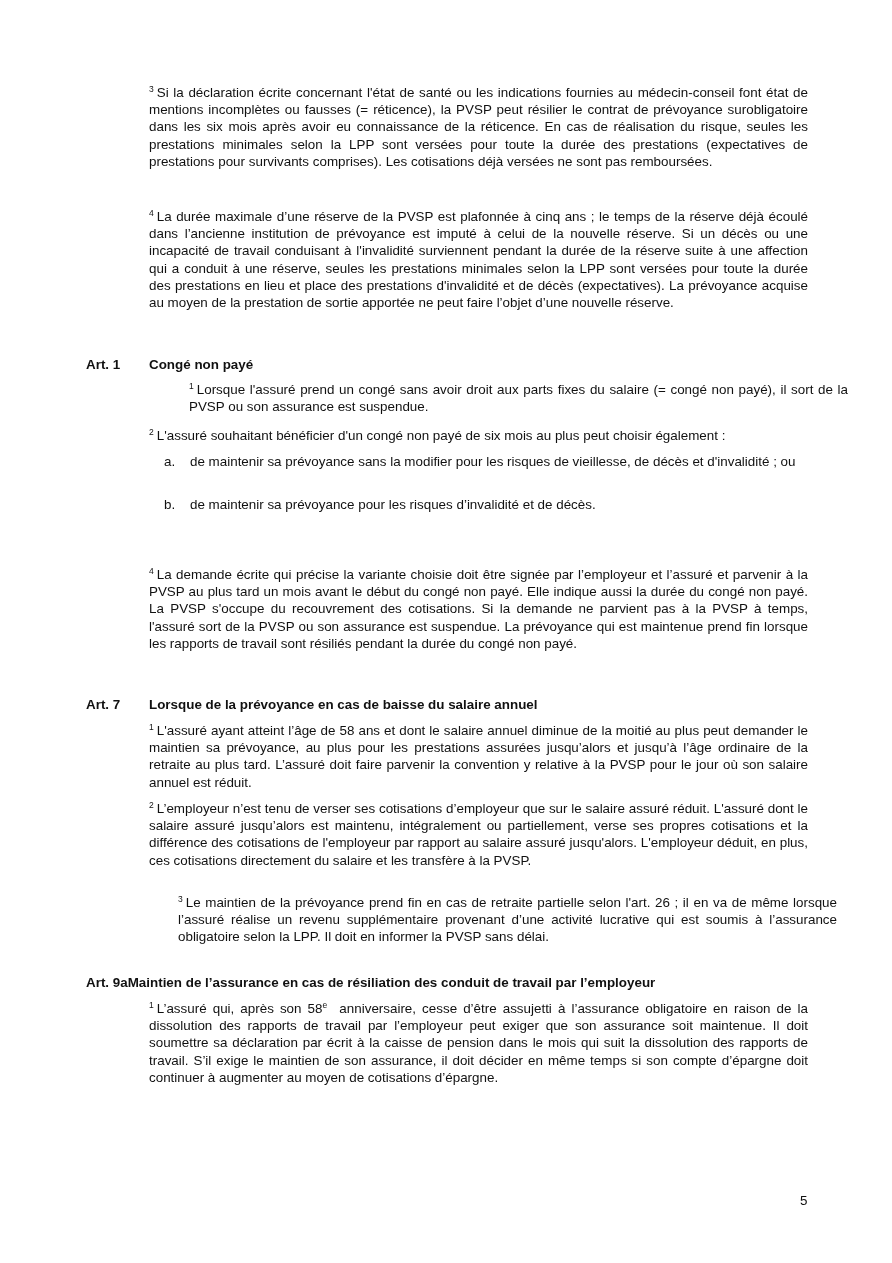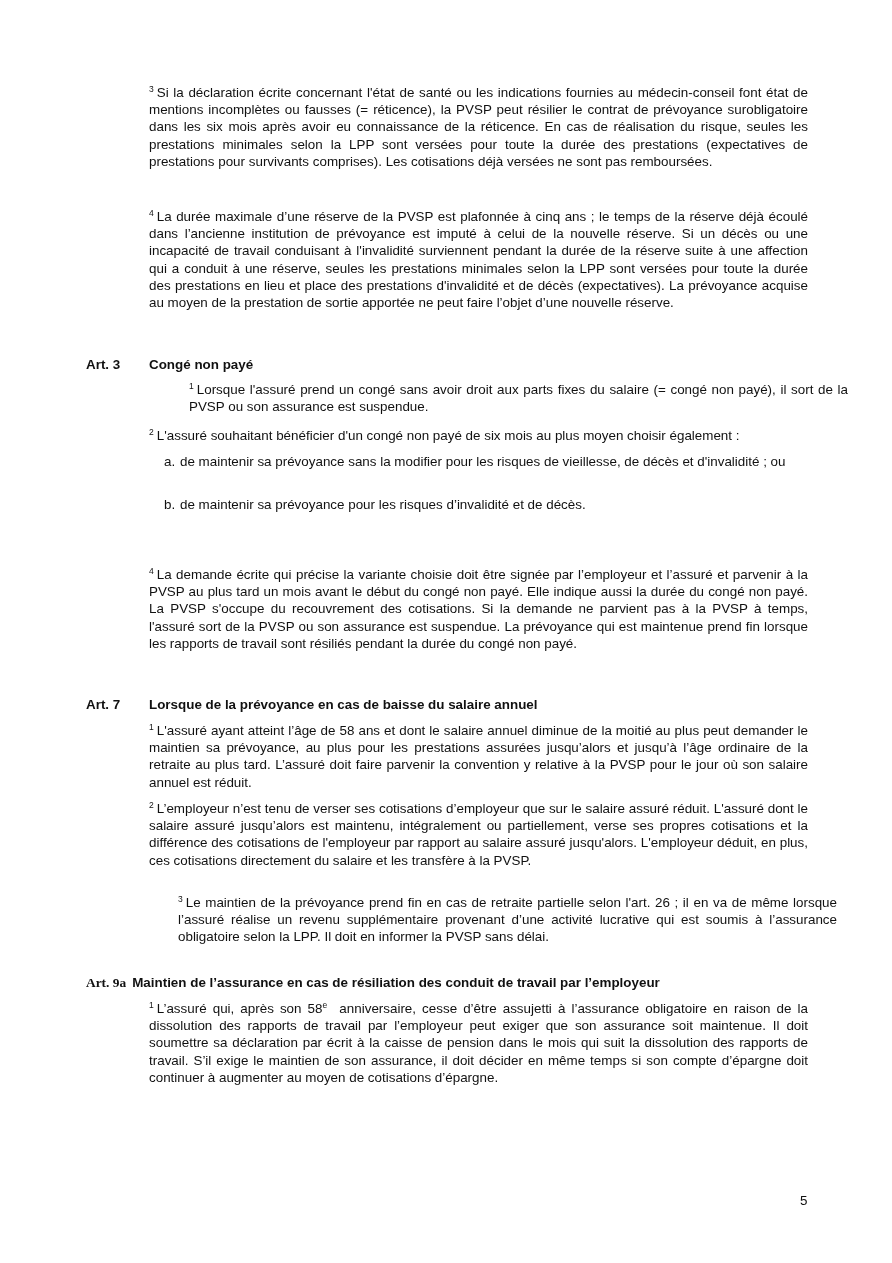--- a/index.html
+++ b/index.html
@@ -5,41 +5,41 @@
   html, body { margin: 0; padding: 0; background: #ffffff; }
   body { width: 892px; height: 1263px; position: relative; overflow: hidden;
          font-family: "Liberation Sans", sans-serif; color: #111; }
   .page { position: absolute; left: 0; top: 0; width: 884px; height: 1263px; }
   .para { position: absolute; left: 149px; width: 659px; font-size: 13.4px;
           line-height: 17.2px; text-align: justify; margin: 0; }
   .para sup { font-size: 8.5px; vertical-align: 5px; margin-right: 3px; line-height: 0; }
   .art-head { position: absolute; left: 86px; width: 740px; font-size: 13.4px;
               font-weight: bold; line-height: 17px; margin: 0; }
   .art-head .num { display: inline-block; width: 63px; }
-  .art-head.tight .num { width: auto; margin-right: 6px; font-family: Liberation Serif, serif; }
+  .art-head.tight .num { width: auto; margin-right: 0; }
   .list-item { position: absolute; left: 164px; width: 644px; font-size: 13.4px;
                line-height: 17.2px; text-align: justify; margin: 0; }
   .list-item .mark { position: absolute; left: 0; top: 0; }
-  .list-item .txt { display: block; margin-left: 16px; }
+  .list-item .txt { display: block; margin-left: 26px; }
   .page-number { position: absolute; left: 800px; top: 1193px; font-size: 13.4px; }
 </style>
 </head>
 <body>
 
 <div class="page">
 
   <p class="para" style="top:84px;"><sup>3</sup><span>Si la déclaration écrite concernant l'état de santé ou les indications fournies au médecin-conseil font état de mentions incomplètes ou fausses (= réticence), la PVSP peut résilier le contrat de prévoyance surobligatoire dans les six mois après avoir eu connaissance de la réticence. En cas de réalisation du risque, seules les prestations minimales selon la LPP sont versées pour toute la durée des prestations (expectatives de prestations pour survivants comprises). Les cotisations déjà versées ne sont pas remboursées.</span></p>
 
   <p class="para" style="top:208px;"><sup>4</sup><span>La durée maximale d’une réserve de la PVSP est plafonnée à cinq ans ; le temps de la réserve déjà écoulé dans l’ancienne institution de prévoyance est imputé à celui de la nouvelle réserve. Si un décès ou une incapacité de travail conduisant à l'invalidité surviennent pendant la durée de la réserve suite à une affection qui a conduit à une réserve, seules les prestations minimales selon la LPP sont versées pour toute la durée des prestations en lieu et place des prestations d'invalidité et de décès (expectatives). La prévoyance acquise au moyen de la prestation de sortie apportée ne peut faire l’objet d’une nouvelle réserve.</span></p>
 
-  <h2 class="art-head" style="top:356px;"><span class="num">Art. 3</span><span>Congé non payé</span></h2>
+  <h2 class="art-head" style="top:356px;"><span class="num">Art. 1</span><span>Congé non payé</span></h2>
 
   <p class="para" style="top:381px;margin-left:40px;"><sup>1</sup><span>Lorsque l'assuré prend un congé sans avoir droit aux parts fixes du salaire (= congé non payé), il sort de la PVSP ou son assurance est suspendue.</span></p>
 
-  <p class="para" style="top:427px;"><sup>2</sup><span>L'assuré souhaitant bénéficier d'un congé non payé de six mois au plus moyen choisir également :</span></p>
+  <p class="para" style="top:427px;"><sup>2</sup><span>L'assuré souhaitant bénéficier d'un congé non payé de six mois au plus peut choisir également :</span></p>
 
   <p class="list-item" style="top:453px;">
       <span class="mark">a.</span>
       <span class="txt">de maintenir sa prévoyance sans la modifier pour les risques de vieillesse, de décès et d'invalidité ; ou</span>
     </p>
 
   <p class="list-item" style="top:496px;">
       <span class="mark">b.</span>
       <span class="txt">de maintenir sa prévoyance pour les risques d’invalidité et de décès.</span>
     </p>

